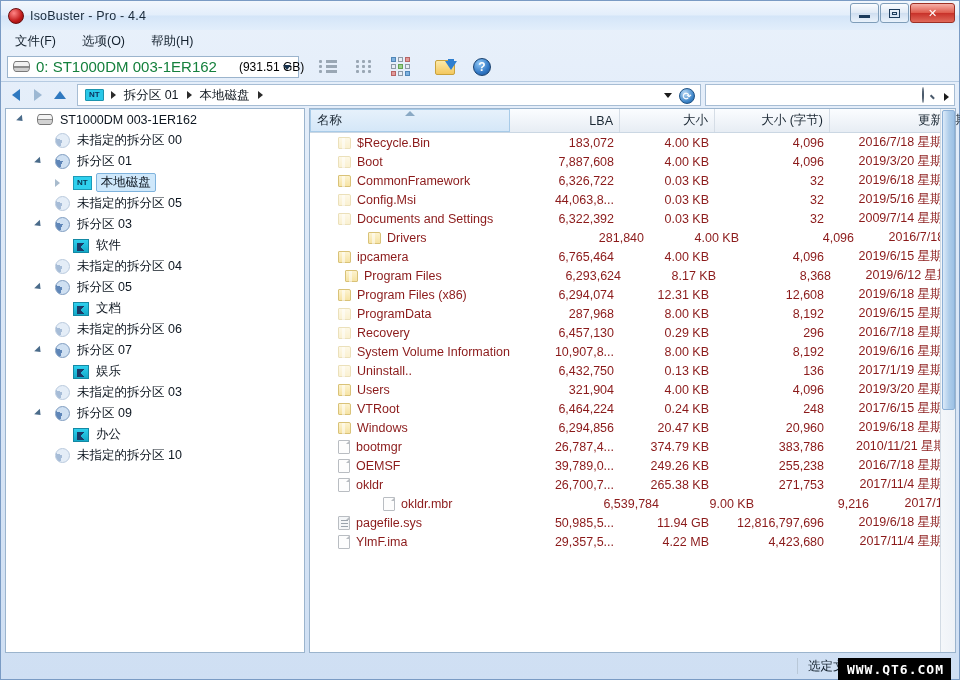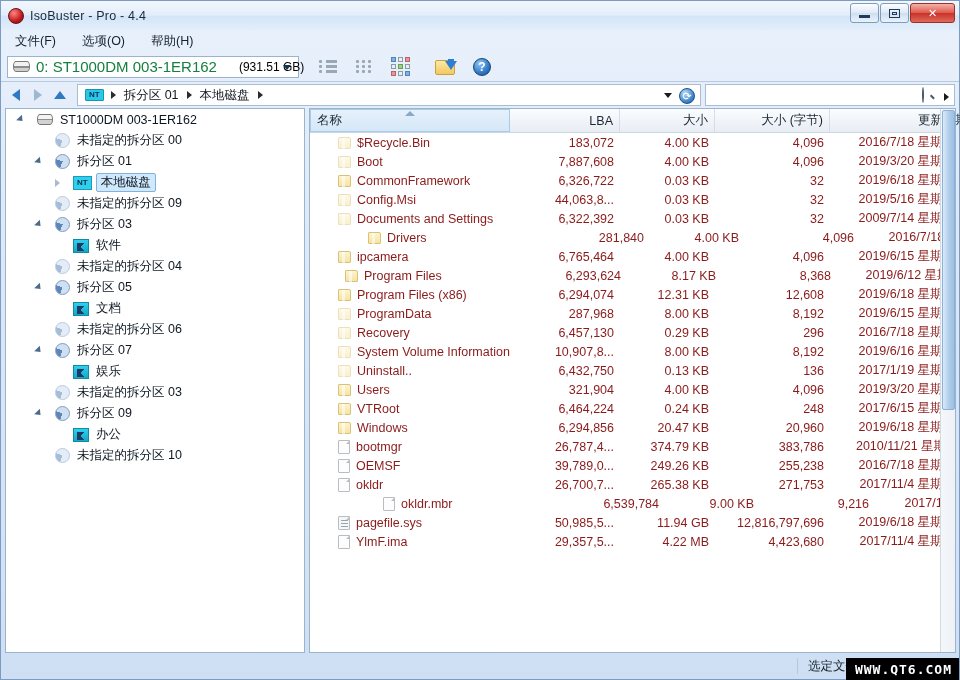--- a/index.html
+++ b/index.html
@@ -250,21 +250,21 @@
   }
 
   
   #statusbar{
     height:26px;flex:0 0 26px;display:flex;align-items:center;justify-content:flex-end;
     padding-right:4px;position:relative;
   }
   #status-sep{width:1px;height:16px;background:#b9c8d8;margin-right:10px;}
   #status-text{font-size:12.5px;color:#14212e;margin-right:8px;white-space:nowrap;}
   #watermark{
-    position:absolute;right:0;bottom:-2px;
+    position:absolute;right:8px;bottom:-2px;
     background:#000;color:#fff;font-family:"DejaVu Sans Mono","Liberation Mono",monospace;
     font-weight:bold;font-size:13px;letter-spacing:1px;padding:4px 7px 4px 9px;
   }
 </style>
 </head>
 <body>
 
 <div id="app-window">
 
   <div id="titlebar">
@@ -414,21 +414,21 @@
             <span class="ic-nt">NT</span>
             <span class="tr-label">本地磁盘</span>
           </div>
           <div class="tree-row">
             <div class="tw-indent" style="flex: 0 0 18px;"></div>
             <div class="expander">
               <span class="dotline" style="width:10px"></span>
             </div>
             <div class="dotline"></div>
             <span class="ic-part dim"></span>
-            <span class="tr-label">未指定的拆分区 09</span>
+            <span class="tr-label">未指定的拆分区 05</span>
           </div>
           <div class="tree-row">
             <div class="tw-indent" style="flex: 0 0 18px;"></div>
             <div class="expander">
               <span class="exp-open"></span>
             </div>
             <div class="dotline"></div>
             <span class="ic-part"></span>
             <span class="tr-label">拆分区 03</span>
           </div>

